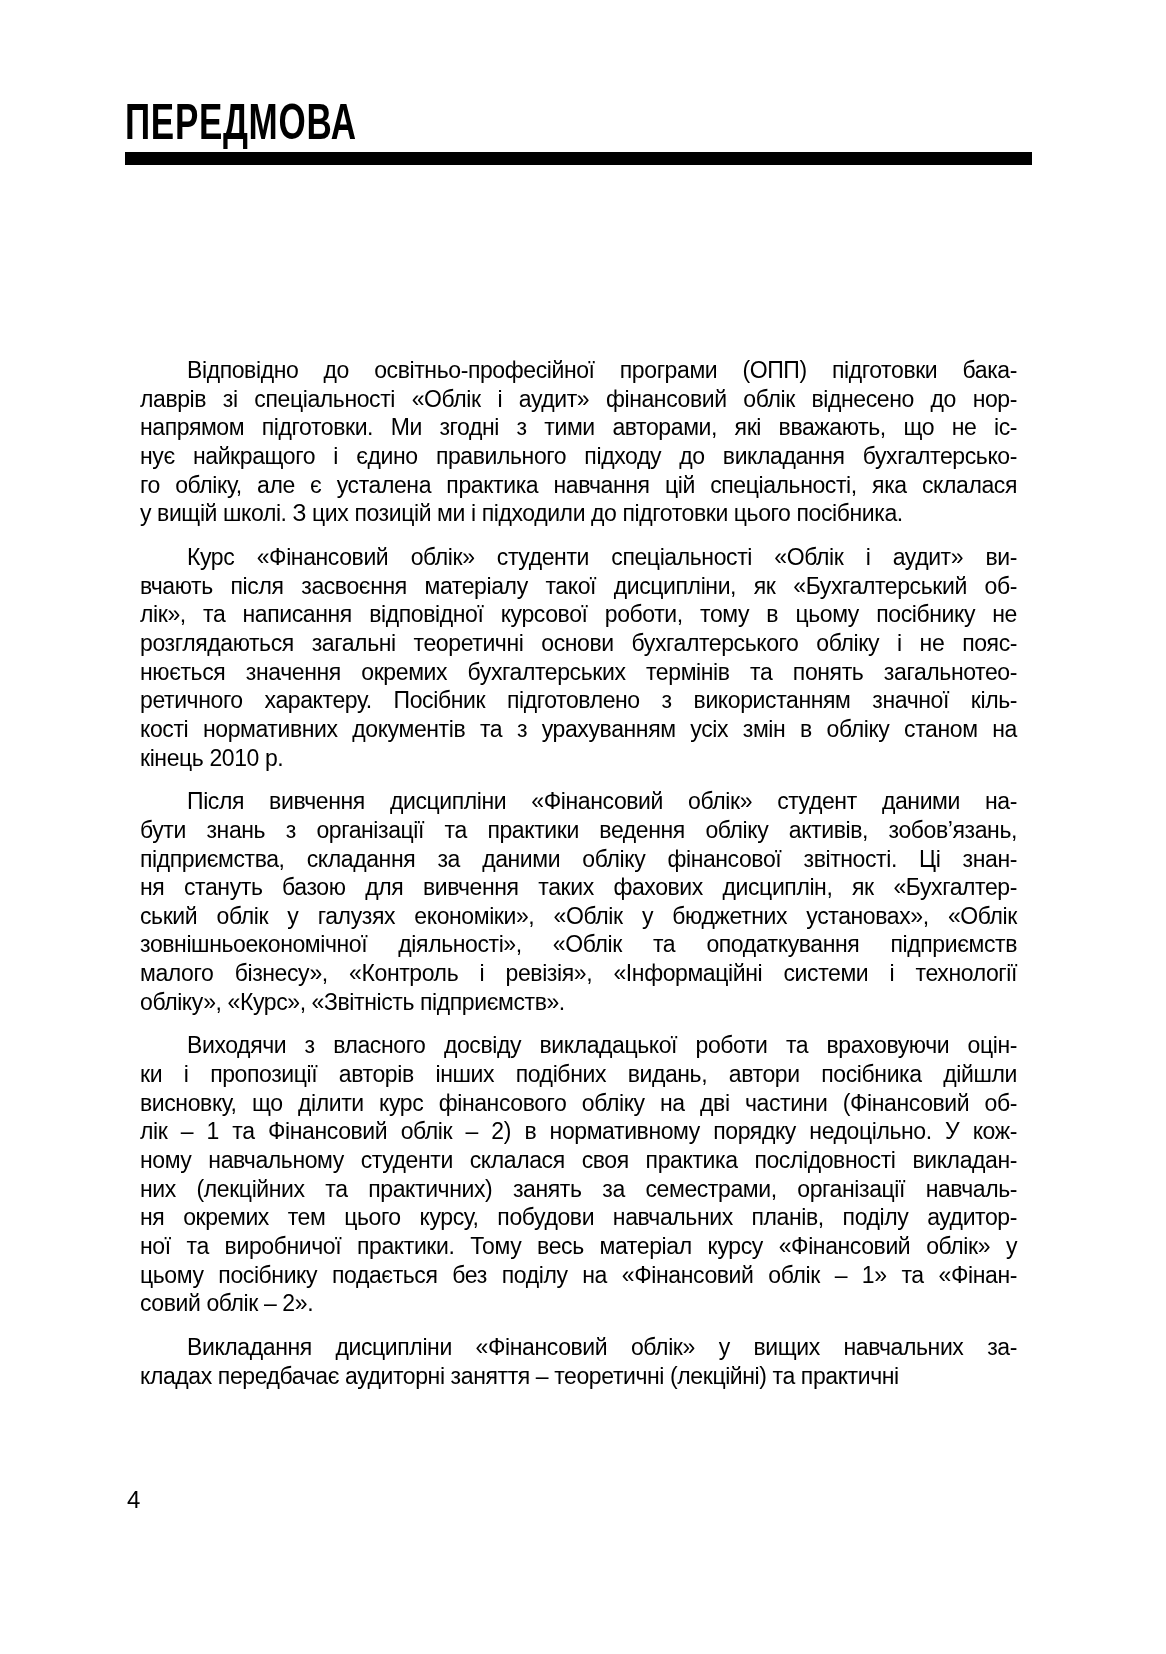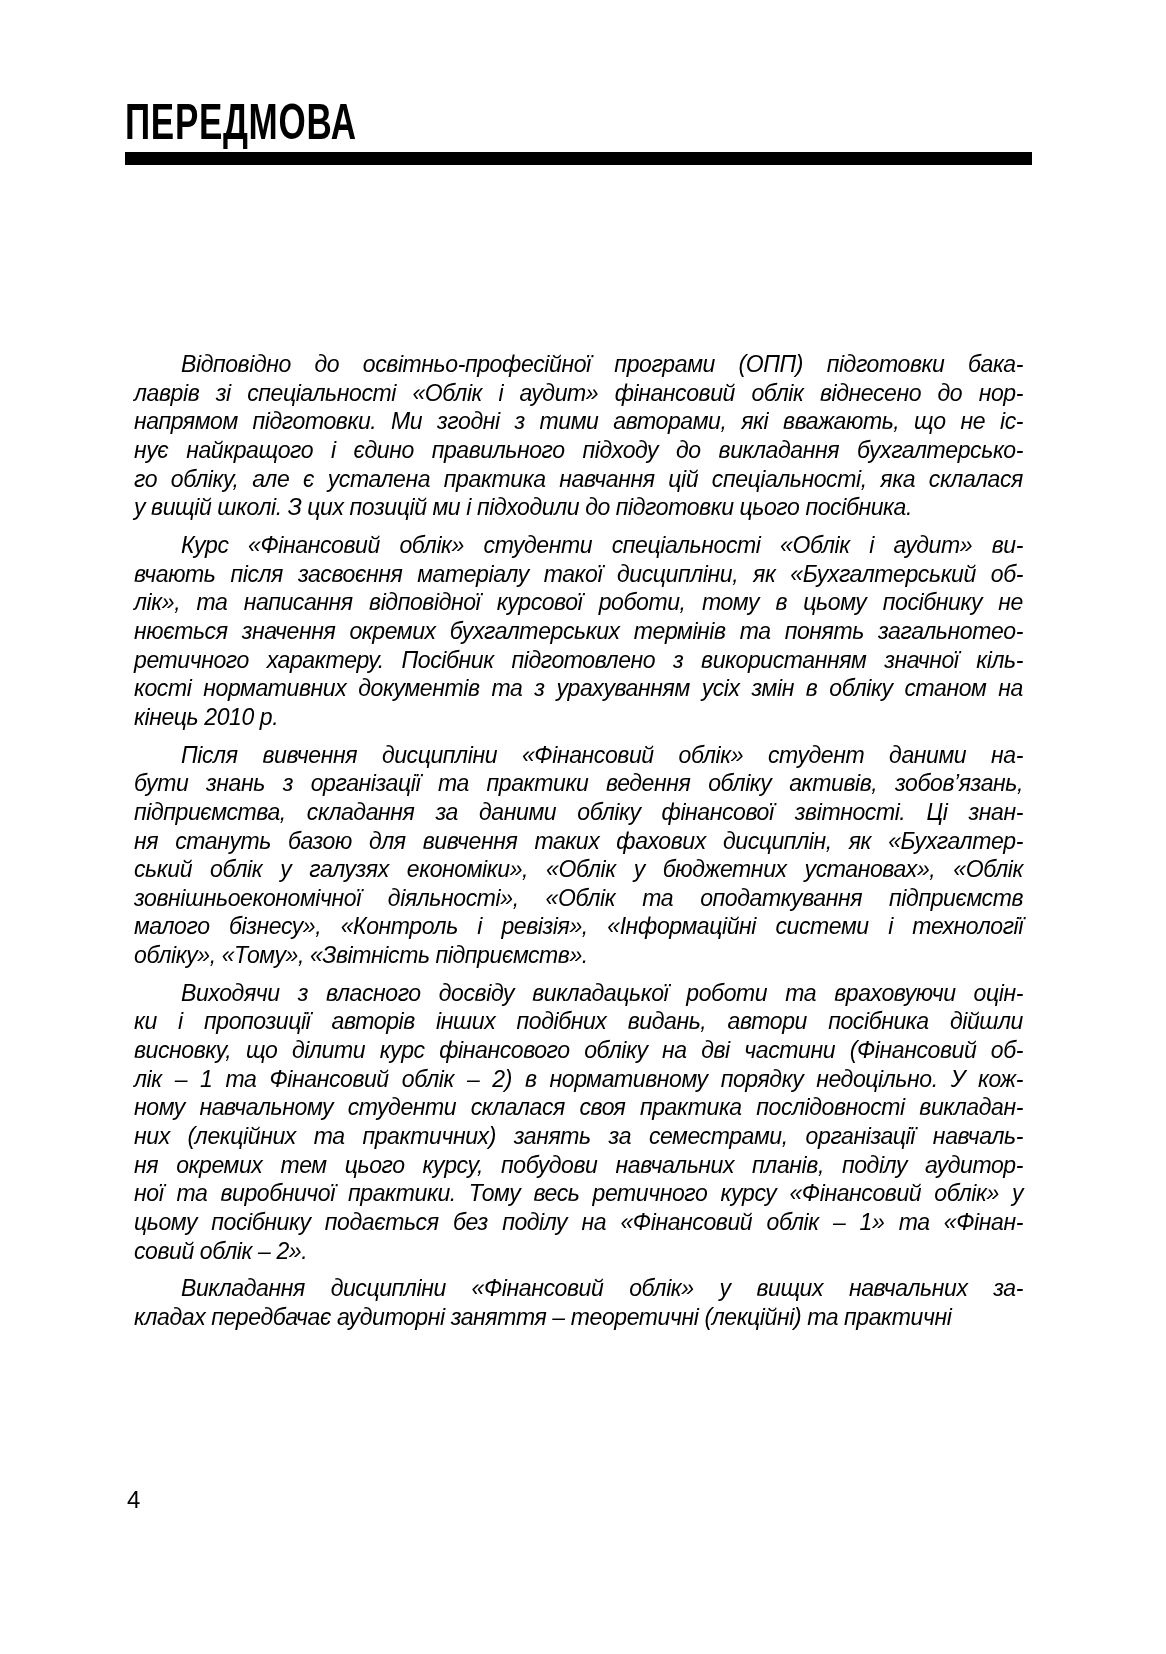--- a/index.html
+++ b/index.html
@@ -46,21 +46,21 @@
   .body-text {
     position: absolute;
     left: 125px;
     top: 341px;
     width: 907px;
     font-size: 23px;
     line-height: 28.65px;
     letter-spacing: -0.4px;
     color: #000000;
   }
-  .para { margin: 9px; padding: 0; font-style: italic; }
+  .para { margin: 15px; padding: 0; }
   .line {
     text-align: justify;
     text-align-last: justify;
   }
   .line.last { text-align-last: left; }
   .line.first { text-indent: 47px; }
   .page-number {
     position: absolute;
     left: 127px;
     top: 1486px;
@@ -80,44 +80,45 @@
         <div class="line">лаврів зі спеціальності «Облік і аудит» фінансовий облік віднесено до нор-</div>
         <div class="line">напрямом підготовки. Ми згодні з тими авторами, які вважають, що не іс-</div>
         <div class="line">нує найкращого і єдино правильного підходу до викладання бухгалтерсько-</div>
         <div class="line">го обліку, але є усталена практика навчання цій спеціальності, яка склалася</div>
         <div class="line last">у вищій школі. З цих позицій ми і підходили до підготовки цього посібника.</div>
       </div>
       <div class="para">
         <div class="line first">Курс «Фінансовий облік» студенти спеціальності «Облік і аудит» ви-</div>
         <div class="line">вчають після засвоєння матеріалу такої дисципліни, як «Бухгалтерський об-</div>
         <div class="line">лік», та написання відповідної курсової роботи, тому в цьому посібнику не</div>
+        <div class="line">розглядаються загальні теоретичні основи бухгалтерського обліку і не пояс-</div>
         <div class="line">нюється значення окремих бухгалтерських термінів та понять загальнотео-</div>
         <div class="line">ретичного характеру. Посібник підготовлено з використанням значної кіль-</div>
         <div class="line">кості нормативних документів та з урахуванням усіх змін в обліку станом на</div>
         <div class="line last">кінець 2010 р.</div>
       </div>
       <div class="para">
         <div class="line first">Після вивчення дисципліни «Фінансовий облік» студент даними на-</div>
         <div class="line">бути знань з організації та практики ведення обліку активів, зобов’язань,</div>
         <div class="line">підприємства, складання за даними обліку фінансової звітності. Ці знан-</div>
         <div class="line">ня стануть базою для вивчення таких фахових дисциплін, як «Бухгалтер-</div>
         <div class="line">ський облік у галузях економіки», «Облік у бюджетних установах», «Облік</div>
         <div class="line">зовнішньоекономічної діяльності», «Облік та оподаткування підприємств</div>
         <div class="line">малого бізнесу», «Контроль і ревізія», «Інформаційні системи і технології</div>
-        <div class="line last">обліку», «Тому», «Звітність підприємств».</div>
+        <div class="line last">обліку», «Курс», «Звітність підприємств».</div>
       </div>
       <div class="para">
         <div class="line first">Виходячи з власного досвіду викладацької роботи та враховуючи оцін-</div>
         <div class="line">ки і пропозиції авторів інших подібних видань, автори посібника дійшли</div>
         <div class="line">висновку, що ділити курс фінансового обліку на дві частини (Фінансовий об-</div>
         <div class="line">лік – 1 та Фінансовий облік – 2) в нормативному порядку недоцільно. У кож-</div>
         <div class="line">ному навчальному студенти склалася своя практика послідовності викладан-</div>
         <div class="line">них (лекційних та практичних) занять за семестрами, організації навчаль-</div>
         <div class="line">ня окремих тем цього курсу, побудови навчальних планів, поділу аудитор-</div>
-        <div class="line">ної та виробничої практики. Тому весь ретичного курсу «Фінансовий облік» у</div>
+        <div class="line">ної та виробничої практики. Тому весь матеріал курсу «Фінансовий облік» у</div>
         <div class="line">цьому посібнику подається без поділу на «Фінансовий облік – 1» та «Фінан-</div>
         <div class="line last">совий облік – 2».</div>
       </div>
       <div class="para">
         <div class="line first">Викладання дисципліни «Фінансовий облік» у вищих навчальних за-</div>
         <div class="line last">кладах передбачає аудиторні заняття – теоретичні (лекційні) та практичні</div>
       </div>
     </div>
   <div class="page-number">4</div>
 </div>

